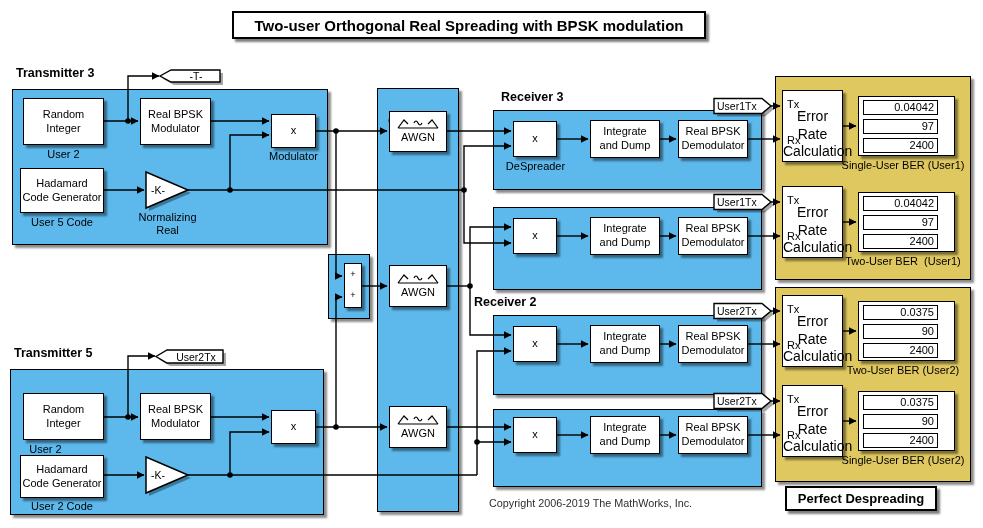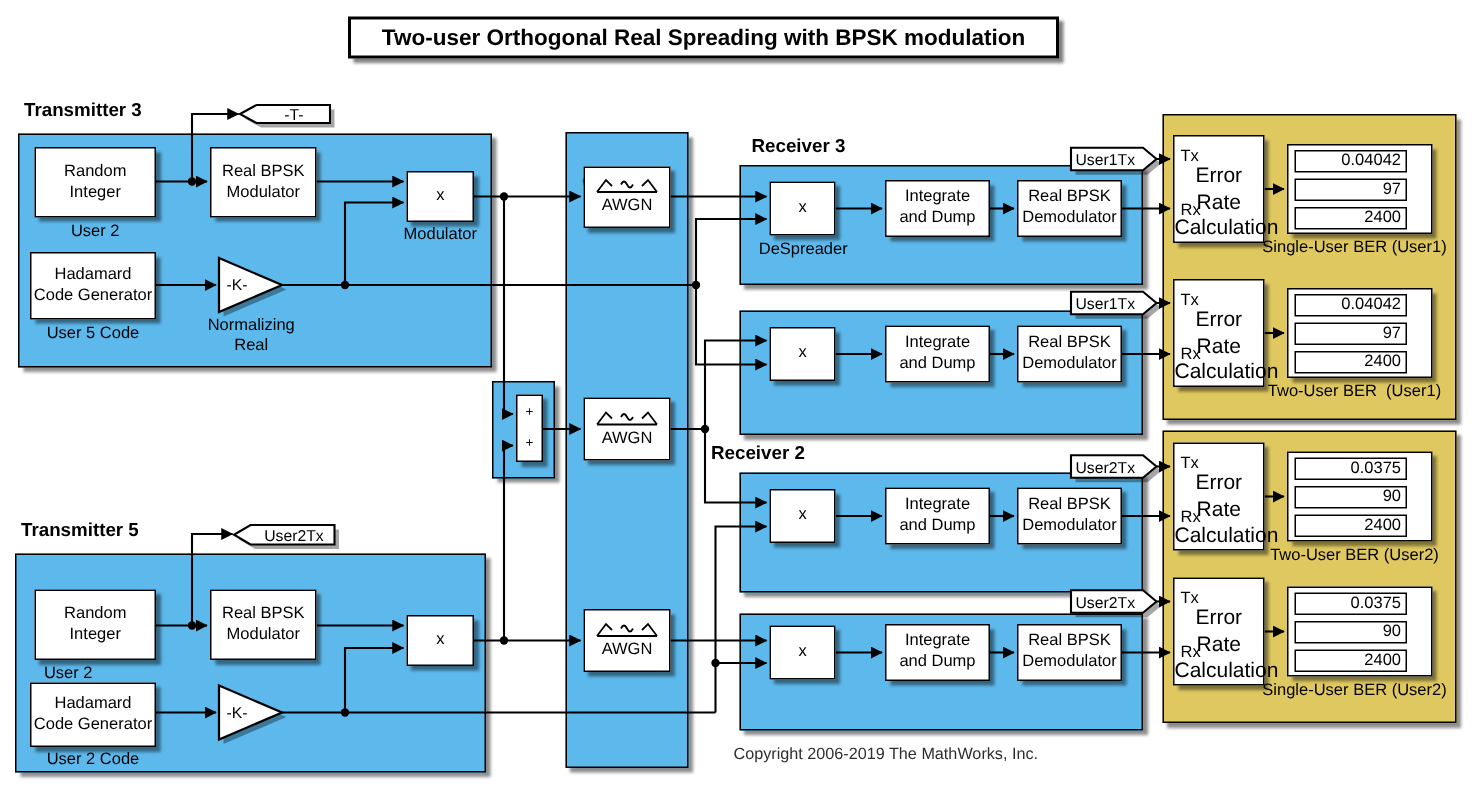--- a/index.html
+++ b/index.html
@@ -295,15 +295,16 @@
     <g>
       <polygon points="146,172 188,190 146,208" fill="#fff" stroke="#000" stroke-width="1.5"></polygon>
       <text class="tagtext" x="158" y="193.5" text-anchor="middle">-K-</text>
     </g>
     <g>
       <polygon points="146,457 188,475 146,493" fill="#fff" stroke="#000" stroke-width="1.5"></polygon>
       <text class="tagtext" x="158" y="478.5" text-anchor="middle">-K-</text>
     </g>
   </svg>
 
+  <div class="pdbox">Perfect Despreading</div>
   <div class="copyright">Copyright 2006-2019 The MathWorks, Inc.</div>
 
 </div>
 
 </body></html>

